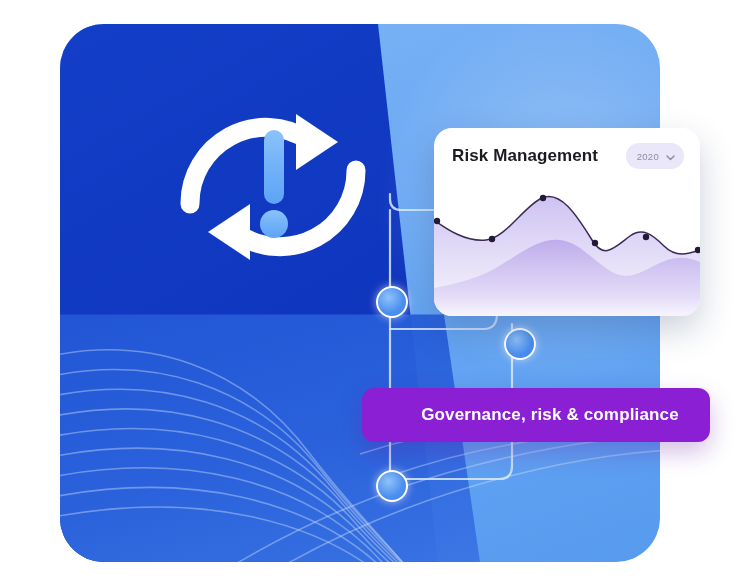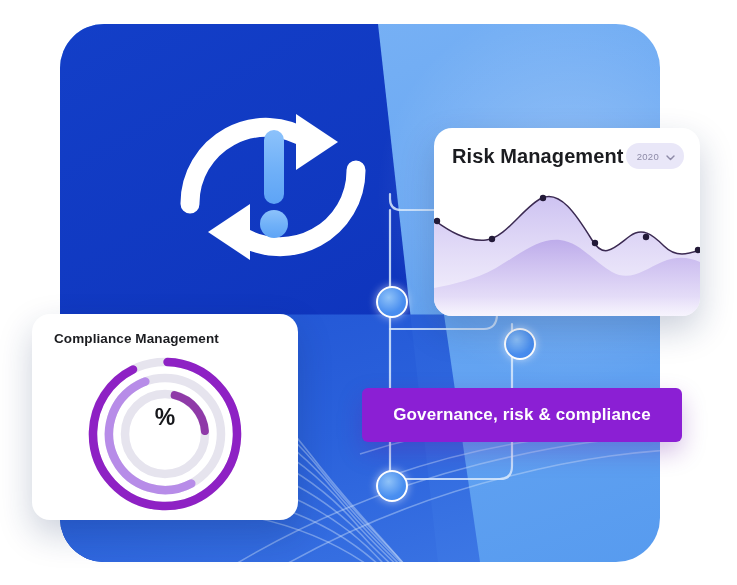--- a/index.html
+++ b/index.html
@@ -43,42 +43,43 @@
   
   .card{
     position:absolute;background:#ffffff;border-radius:18px;
     box-shadow:0 14px 34px rgba(20,40,90,.22);overflow:hidden;
   }
   #risk-card{left:434px;top:128px;width:266px;height:188px;}
   .card-head{
     display:flex;align-items:center;justify-content:space-between;
     padding:15px 16px 0 18px;
   }
-  .card-title{font-size:20px;font-weight:bold;color:#1b1c20;letter-spacing:.1px;}
+  .card-title{font-size:17px;font-weight:bold;color:#1b1c20;letter-spacing:.1px;}
   .year-pill{
     display:flex;align-items:center;gap:7px;
     background:#e9e7f8;border-radius:13px;padding:4px 9px 4px 11px;
   }
   .year-text{font-size:9.5px;color:#8e8ba8;letter-spacing:.3px;}
   .chart-area{position:absolute;left:0;right:0;bottom:0;height:132px;}
 
   #compliance-card{left:32px;top:314px;width:266px;height:206px;}
   .comp-title{font-size:13.5px;font-weight:bold;color:#1b1c20;padding:17px 0 0 22px;letter-spacing:.1px;}
   .donut-wrap{position:absolute;left:0;right:0;top:34px;height:172px;display:flex;justify-content:center;}
   .pct{
     position:absolute;left:0;right:0;top:56px;text-align:center;
     font-size:23px;font-weight:bold;color:#16171b;
   }
 
   
   #grc-banner{
     position:absolute;left:362px;top:388px;width:320px;height:54px;
-    background:#8b1fd4;border-radius:6px;
+    background:#8b1fd4;border-radius:12px;
     display:flex;align-items:center;justify-content:center;
     box-shadow:0 10px 24px rgba(100,20,160,.28);
+    padding-left:28px;
   }
   #grc-banner .label{
     color:#ffffff;font-size:17px;font-weight:bold;letter-spacing:.15px;
   }
 </style>
 </head>
 <body>
 
 <div id="stage">
 
@@ -186,39 +187,18 @@
           <circle cx="58" cy="55" r="3.2"></circle>
           <circle cx="109" cy="14" r="3.2"></circle>
           <circle cx="161" cy="59" r="3.2"></circle>
           <circle cx="212" cy="53" r="3.2"></circle>
           <circle cx="264" cy="66" r="3.2"></circle>
         </g>
       </svg>
     </div>
   </div>
 
-  <div class="card" id="compliance-card">
-    <div class="comp-title">Compliance Management</div>
-
-    <div class="donut-wrap">
-      <svg width="172" height="172" viewBox="0 0 172 172">
-
-        <g fill="none" stroke="#e6e4ee" stroke-linecap="round">
-          <circle cx="86" cy="86" r="72" stroke-width="8.5"></circle>
-          <circle cx="86" cy="86" r="56" stroke-width="8.5"></circle>
-          <circle cx="86" cy="86" r="40" stroke-width="8.5"></circle>
-        </g>
-
-        <circle cx="86" cy="86" r="72" fill="none" stroke="#8e21c4" stroke-width="8.5" stroke-linecap="round" stroke-dasharray="416 36" transform="rotate(-88 86 86)"></circle>
-
-        <circle cx="86" cy="86" r="56" fill="none" stroke="#b78ce8" stroke-width="8.5" stroke-linecap="round" stroke-dasharray="183 169" transform="rotate(62 86 86)"></circle>
-
-        <circle cx="86" cy="86" r="40" fill="none" stroke="#8f3aa8" stroke-width="8" stroke-linecap="round" stroke-dasharray="50 201" transform="rotate(-76 86 86)"></circle>
-      </svg>
-      <div class="pct">%</div>
-    </div>
-  </div>
 
   <div id="grc-banner">
     <span class="label">Governance, risk &amp; compliance</span>
   </div>
 
 </div>
 
 </body></html>

